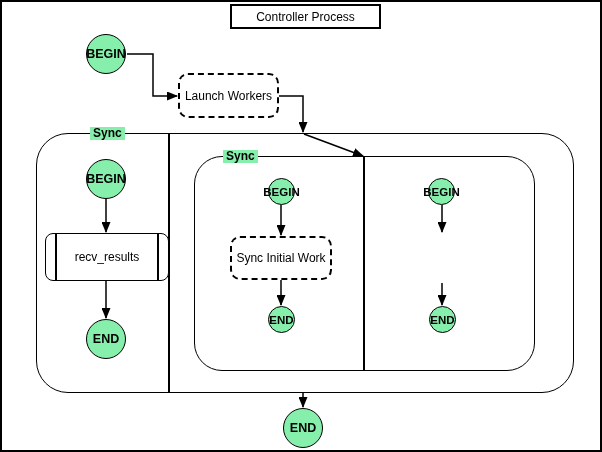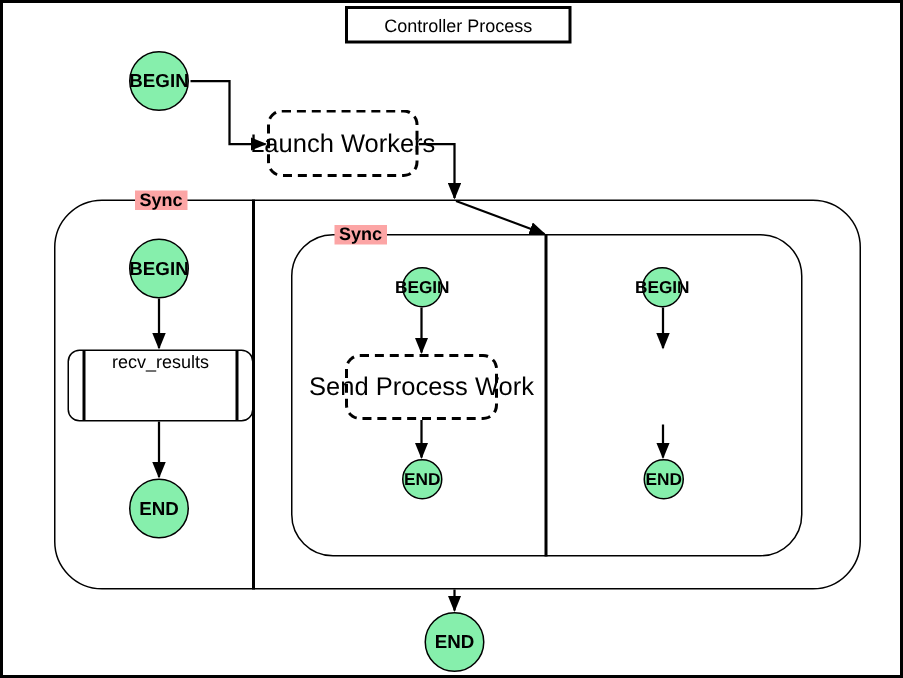--- a/index.html
+++ b/index.html
@@ -13,47 +13,47 @@
   .title-box{left:228px;top:2px;width:151px;height:25px;border:2px solid #000;
     background:#fff;display:flex;align-items:center;justify-content:center;
     font-size:12px;}
   
   .sync-box{border:1.5px solid #000;background:transparent;}
   .outer-sync{left:34px;top:131px;width:538px;height:260px;border-radius:32px;}
   .inner-sync{left:192px;top:154px;width:341px;height:215px;border-radius:28px;}
   .divider{width:1.5px;background:#000;}
   .outer-divider{left:166px;top:131px;height:260px;}
   .inner-divider{left:361px;top:154px;height:215px;}
-  .sync-label{background:#fca5a5;font-weight:bold;font-size:12px;padding:0 3px;
+  .sync-label{background:#86efac;font-weight:bold;font-size:12px;padding:0 3px;
     line-height:13px;}
   .outer-sync-label{left:88px;top:125px;}
   .inner-sync-label{left:221px;top:148px;}
   
   .circle{border:1.5px solid #000;border-radius:50%;background:#86efac;
     display:flex;align-items:center;justify-content:center;font-weight:bold;
     white-space:nowrap;overflow:visible;}
   .circle-lg{width:40px;height:40px;font-size:12.5px;}
   .circle-sm{width:27px;height:27px;font-size:11.5px;}
   .c-begin-top{left:84px;top:32px;}
   .c-left-begin{left:84px;top:157px;}
   .c-left-end{left:84px;top:317px;}
   .c-mid-begin{left:266px;top:176px;}
   .c-mid-end{left:266px;top:304px;}
   .c-right-begin{left:426px;top:176px;}
   .c-right-end{left:427px;top:304px;}
   .c-bottom-end{left:281px;top:406px;}
   
   .dashed-box{border:2px dashed #000;border-radius:10px;background:#fff;
-    display:flex;align-items:center;justify-content:center;font-size:17px;
+    display:flex;align-items:center;justify-content:center;font-size:12px;
     white-space:nowrap;}
   .launch-box{left:176px;top:71px;width:101px;height:45px;}
   .send-box{left:228px;top:234px;width:102px;height:44px;}
   
   .task-box{border:1.5px solid #000;border-radius:8px;background:#fff;
-    display:flex;align-items:flex-start;justify-content:center;font-size:12px;
+    display:flex;align-items:center;justify-content:center;font-size:12px;
     white-space:nowrap;}
   .recv-box{left:43px;top:231px;width:124px;height:48px;}
   .status-box{left:379px;top:231px;width:124px;height:49px;}
   .side-bar{position:absolute;top:0;bottom:0;width:2px;}
   .side-bar.l{left:9px;} .side-bar.r{right:9px;}
   .bar-black{background:#000;} .bar-gray{background:#999;}
   
   #connectors{position:absolute;left:0;top:0;width:602px;height:452px;
     pointer-events:none;}
 </style>
@@ -111,21 +111,21 @@
     <span>recv_results</span>
   </div>
   <div class="abs circle circle-lg c-left-end">
     <span>END</span>
   </div>
 
   <div class="abs circle circle-sm c-mid-begin">
     <span>BEGIN</span>
   </div>
   <div class="abs dashed-box send-box">
-    <span>Send Process Work</span>
+    <span>Sync Initial Work</span>
   </div>
   <div class="abs circle circle-sm c-mid-end">
     <span>END</span>
   </div>
 
   <div class="abs circle circle-sm c-right-begin">
     <span>BEGIN</span>
   </div>
   <div class="abs circle circle-sm c-right-end">
     <span>END</span>

